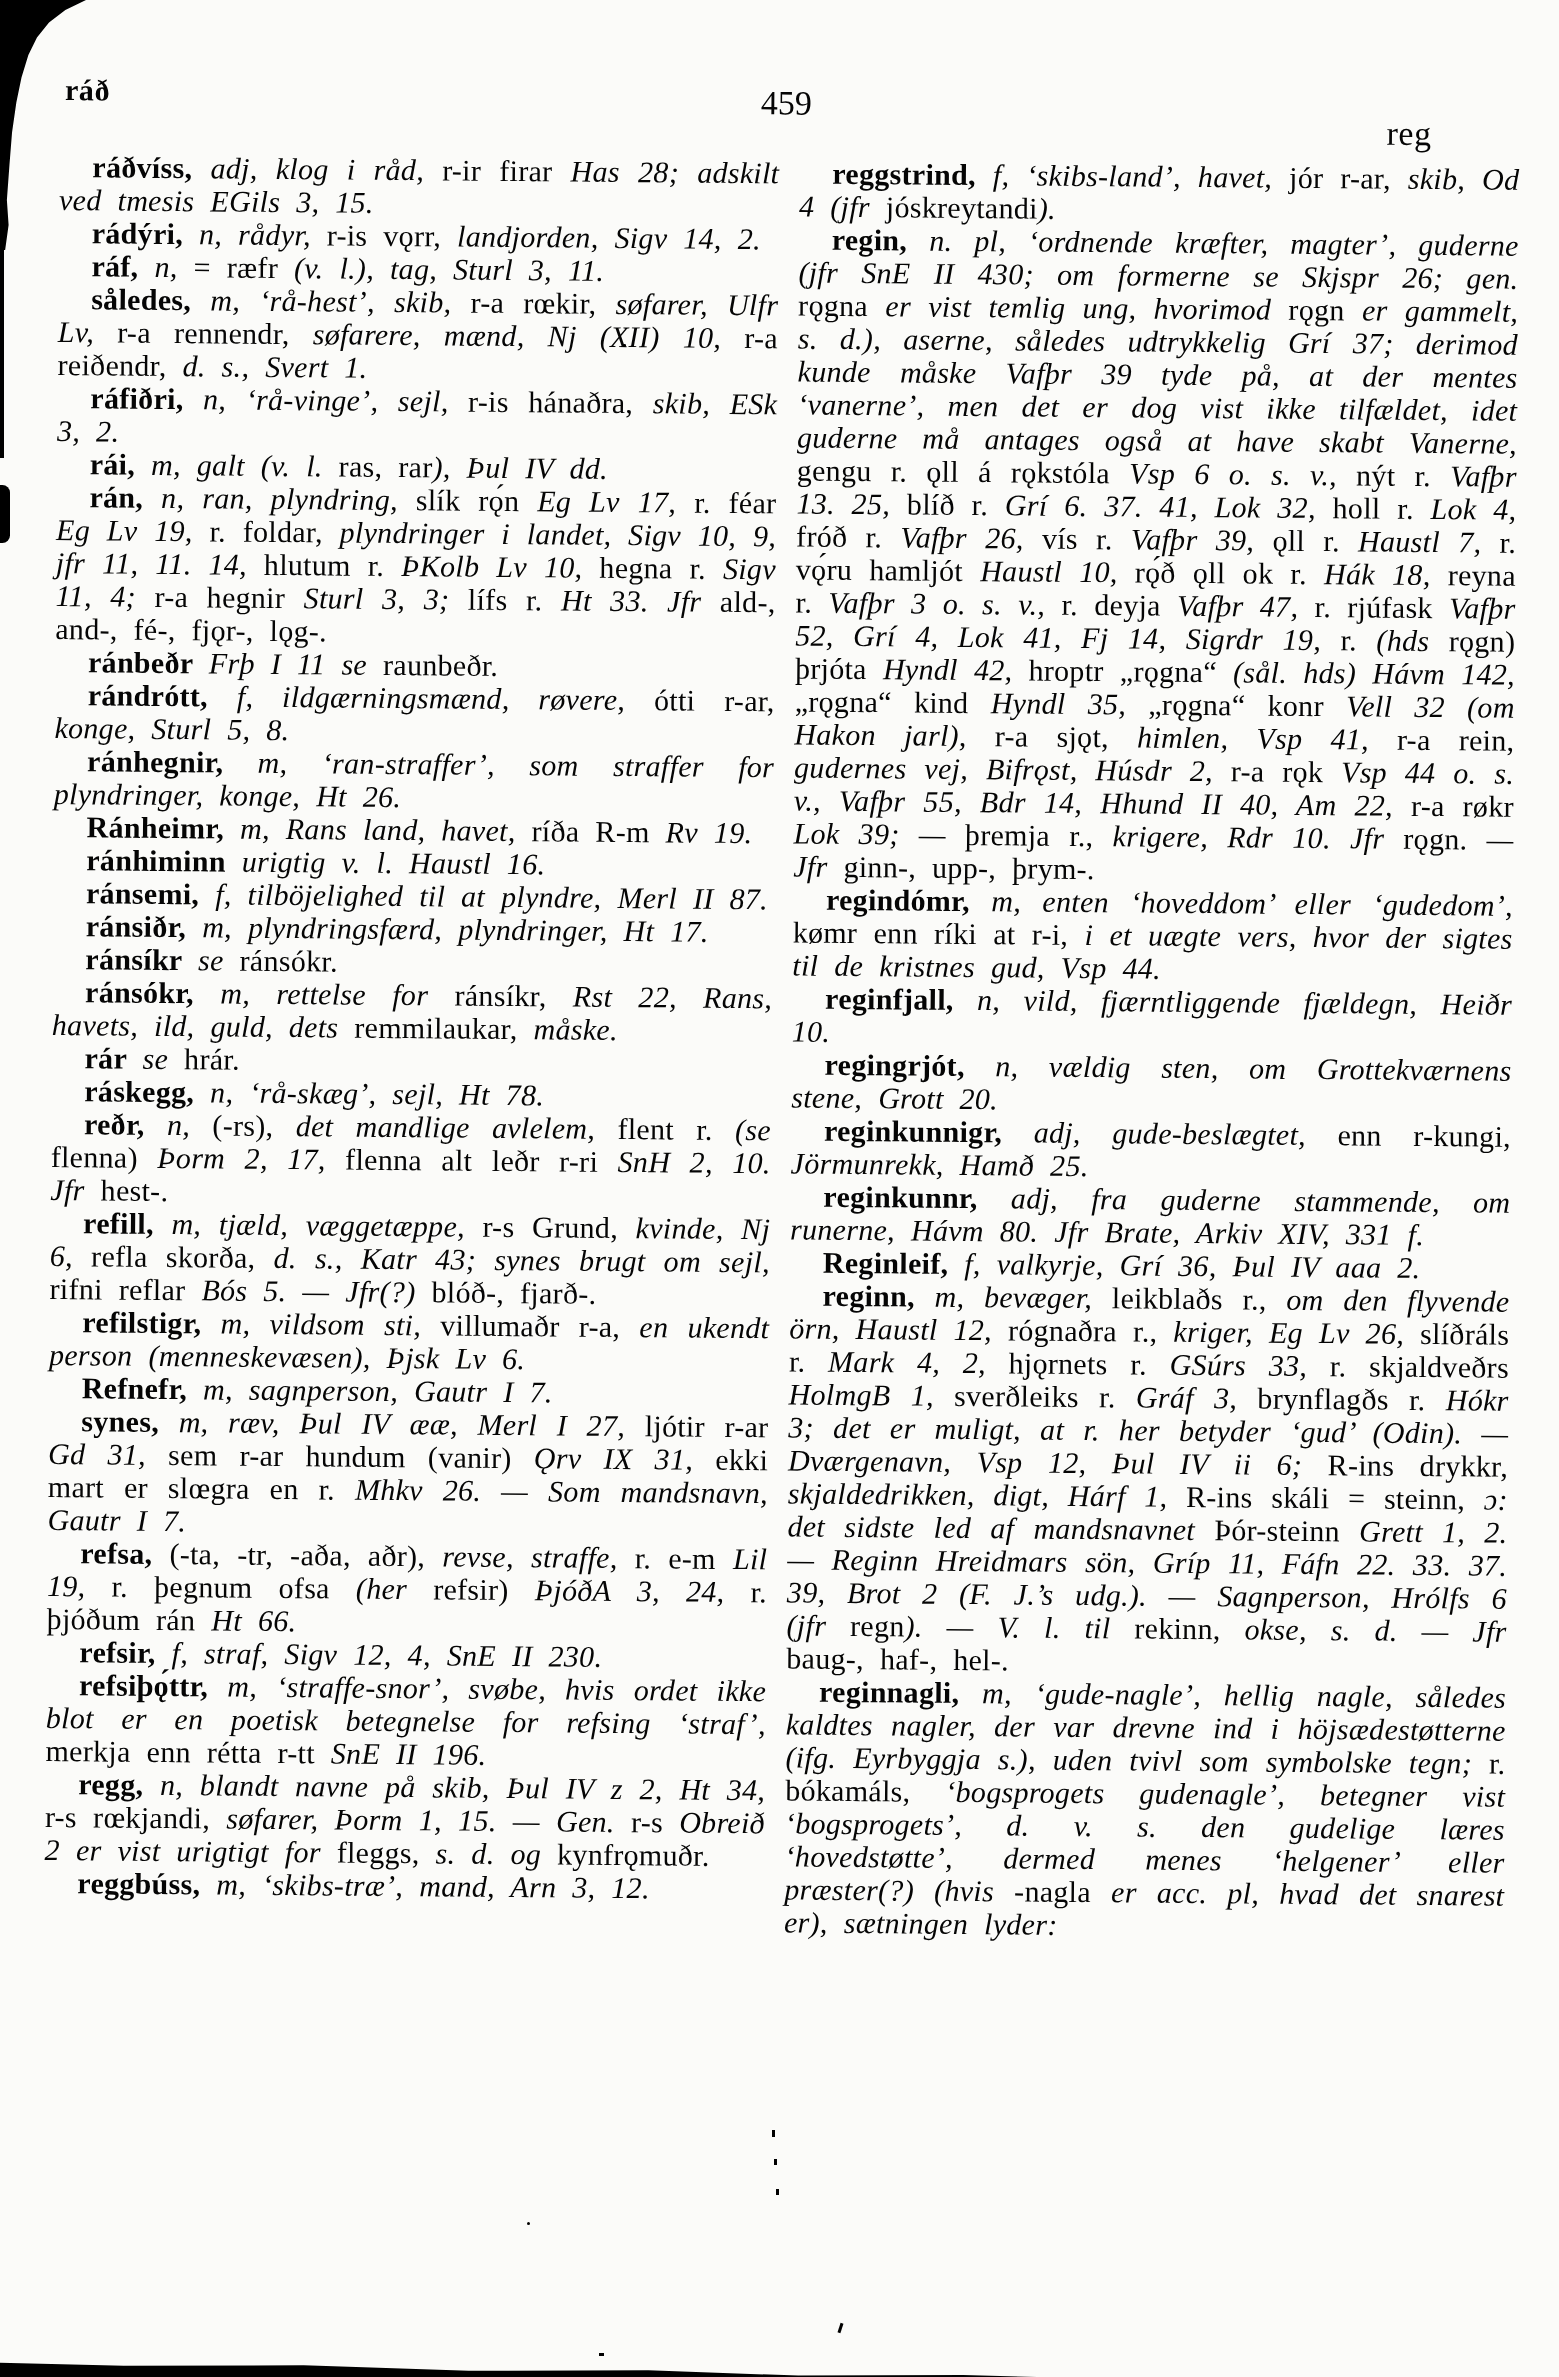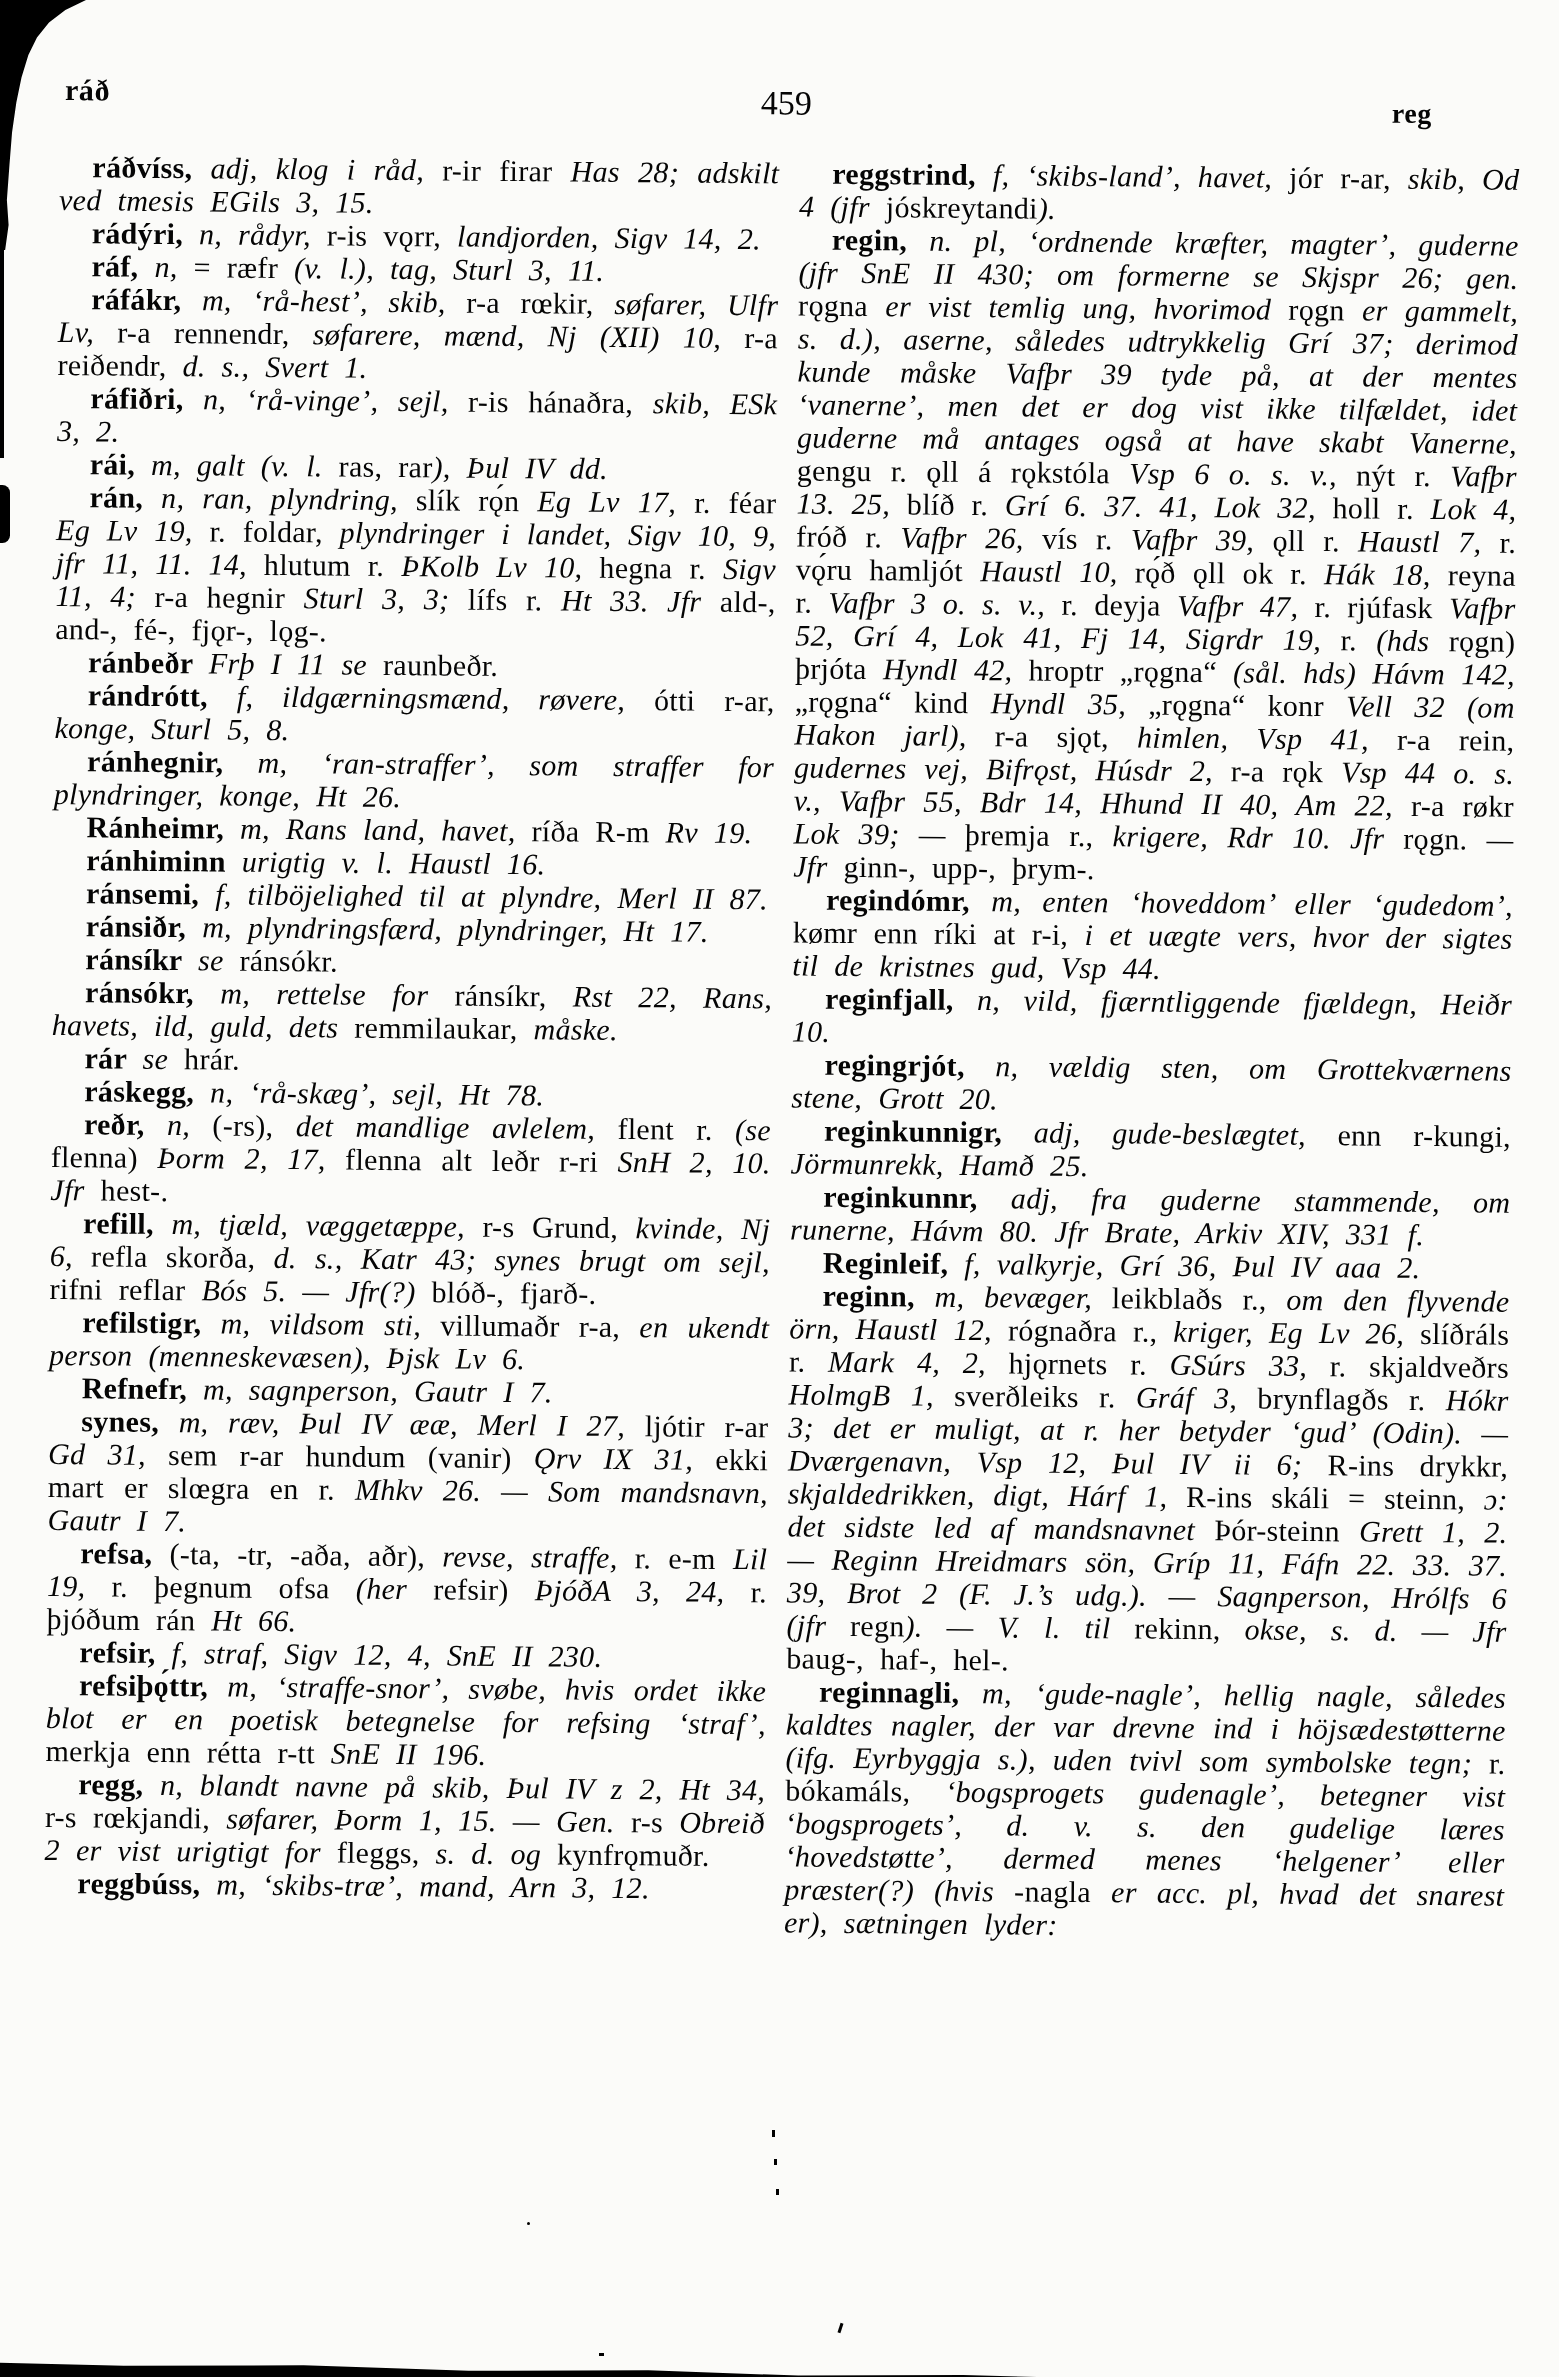--- a/index.html
+++ b/index.html
@@ -7,21 +7,21 @@
     width:1560px;height:2377px;position:relative;overflow:hidden;
     background:#fbfbf9;color:#050505;
     font-family:"Liberation Serif","DejaVu Serif",serif;
   }
   .rot{position:absolute;left:0;top:0;width:1560px;height:2377px;
        transform:rotate(0.5deg);transform-origin:51px 95px;}
   
   .header{position:absolute;left:60px;top:73px;width:1453px;height:63px;}
   .h-left{position:absolute;left:5px;top:0;font-weight:700;font-size:30px;letter-spacing:0.6px;}
   .h-center{position:absolute;left:50%;transform:translateX(-50%);top:5px;font-size:34px;font-family:Liberation Serif, serif;}
-  .h-right{position:absolute;right:81px;top:13px;font-weight:700;font-size:28px;letter-spacing:0.6px;}
+  .h-right{position:absolute;right:81px;top:30px;font-weight:400;font-size:34px;letter-spacing:0.6px;}
   
   .cols{position:absolute;left:60px;top:150px;width:1460px;display:flex;gap:20px;}
   .col{width:720px;}
   .entry{
     margin:0;text-indent:33px;text-align:justify;
     font-size:30px;line-height:33px;
     word-spacing:8.2px;letter-spacing:0.3px;
   }
   .seg-b{font-weight:700;}
   .seg-i{font-style:italic;}
@@ -57,21 +57,21 @@
       <span class="h-left">ráð</span>
       <span class="h-center">459</span>
       <span class="h-right">reg</span>
     </div>
 
     <div class="cols">
       <div class="col" id="col-left">
           <p class="entry"><span class="seg-b">ráðvíss, </span><span class="seg-i">adj, klog i råd, </span><span class="seg-n">r-ir firar </span><span class="seg-i">Has 28; adskilt ved tmesis EGils 3, 15.</span></p>
           <p class="entry"><span class="seg-b">rádýri, </span><span class="seg-i">n, rådyr, </span><span class="seg-n">r-is vǫrr, </span><span class="seg-i">landjorden, Sigv 14, 2.</span></p>
           <p class="entry"><span class="seg-b">ráf, </span><span class="seg-i">n, </span><span class="seg-n">= ræfr </span><span class="seg-i">(v. l.), tag, Sturl 3, 11.</span></p>
-          <p class="entry"><span class="seg-b">ráfákr, </span><span class="seg-i">m, ‘rå-hest’, skib, </span><span class="seg-n">r-a rœkir, </span><span class="seg-i">søfarer, Ulfr Lv, </span><span class="seg-n">r-a rennendr, </span><span class="seg-i">søfarere, mænd, Nj (XII) 10, </span><span class="seg-n">r-a reiðendr, </span><span class="seg-i">d. s., Svert 1.</span></p>
+          <p class="entry"><span class="seg-b">således, </span><span class="seg-i">m, ‘rå-hest’, skib, </span><span class="seg-n">r-a rœkir, </span><span class="seg-i">søfarer, Ulfr Lv, </span><span class="seg-n">r-a rennendr, </span><span class="seg-i">søfarere, mænd, Nj (XII) 10, </span><span class="seg-n">r-a reiðendr, </span><span class="seg-i">d. s., Svert 1.</span></p>
           <p class="entry"><span class="seg-b">ráfiðri, </span><span class="seg-i">n, ‘rå-vinge’, sejl, </span><span class="seg-n">r-is hánaðra, </span><span class="seg-i">skib, ESk 3, 2.</span></p>
           <p class="entry"><span class="seg-b">rái, </span><span class="seg-i">m, galt (v. l. </span><span class="seg-n">ras, rar</span><span class="seg-i">), Þul IV dd.</span></p>
           <p class="entry"><span class="seg-b">rán, </span><span class="seg-i">n, ran, plyndring, </span><span class="seg-n">slík rǫ́n </span><span class="seg-i">Eg Lv 17, </span><span class="seg-n">r. féar </span><span class="seg-i">Eg Lv 19, </span><span class="seg-n">r. foldar, </span><span class="seg-i">plyndringer i landet, Sigv 10, 9, jfr 11, 11. 14, </span><span class="seg-n">hlutum r. </span><span class="seg-i">ÞKolb Lv 10, </span><span class="seg-n">hegna r. </span><span class="seg-i">Sigv 11, 4; </span><span class="seg-n">r-a hegnir </span><span class="seg-i">Sturl 3, 3; </span><span class="seg-n">lífs r. </span><span class="seg-i">Ht 33. Jfr </span><span class="seg-n">ald-, and-, fé-, fjǫr-, lǫg-.</span></p>
           <p class="entry"><span class="seg-b">ránbeðr </span><span class="seg-i">Frþ I 11 se </span><span class="seg-n">raunbeðr.</span></p>
           <p class="entry"><span class="seg-b">rándrótt, </span><span class="seg-i">f, ildgærningsmænd, røvere, </span><span class="seg-n">ótti r-ar, </span><span class="seg-i">konge, Sturl 5, 8.</span></p>
           <p class="entry"><span class="seg-b">ránhegnir, </span><span class="seg-i">m, ‘ran-straffer’, som straffer for plyndringer, konge, Ht 26.</span></p>
           <p class="entry"><span class="seg-b">Ránheimr, </span><span class="seg-i">m, Rans land, havet, </span><span class="seg-n">ríða R-m </span><span class="seg-i">Rv 19.</span></p>
           <p class="entry"><span class="seg-b">ránhiminn </span><span class="seg-i">urigtig v. l. Haustl 16.</span></p>
           <p class="entry"><span class="seg-b">ránsemi, </span><span class="seg-i">f, tilböjelighed til at plyndre, Merl II 87.</span></p>
           <p class="entry"><span class="seg-b">ránsiðr, </span><span class="seg-i">m, plyndringsfærd, plyndringer, Ht 17.</span></p>

